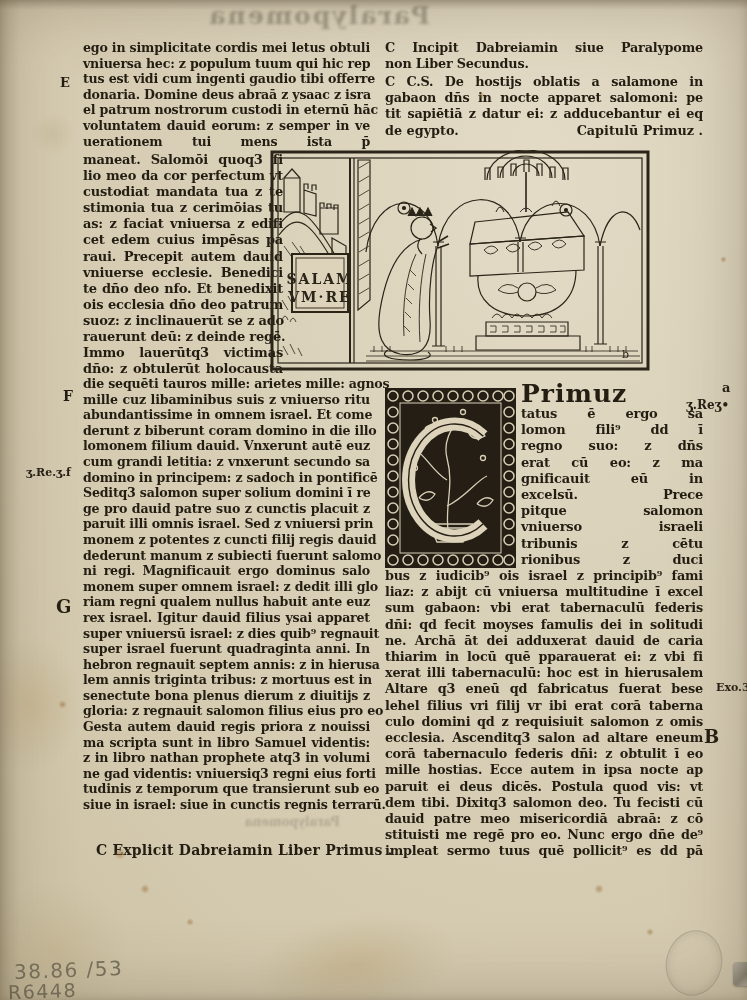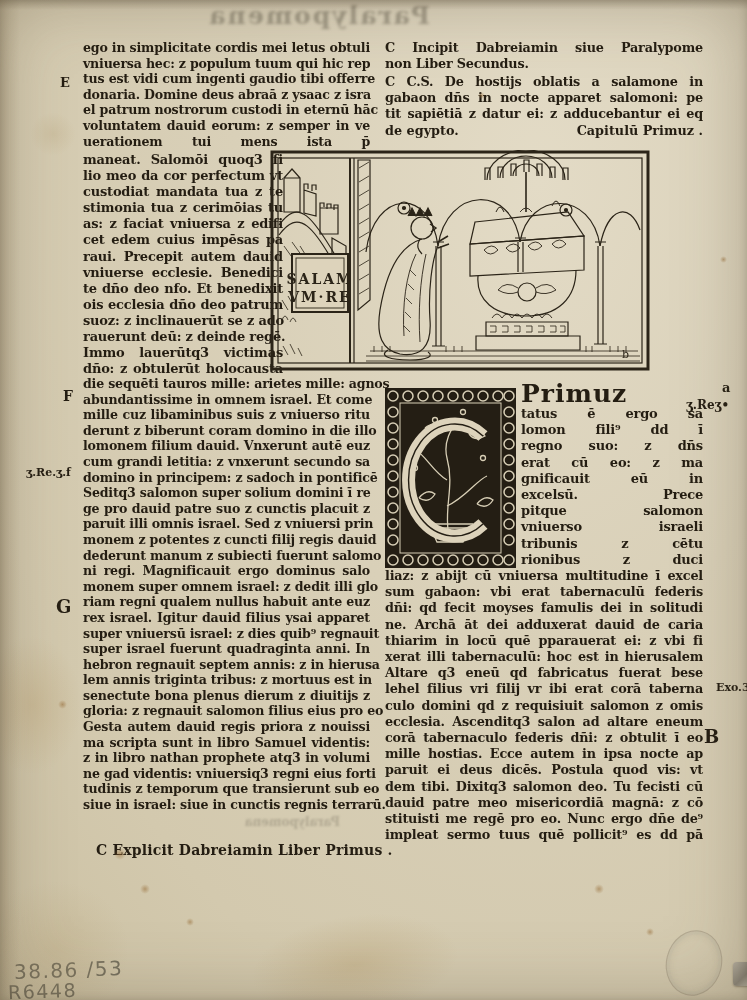--- a/index.html
+++ b/index.html
@@ -96,22 +96,22 @@
       <span class="tl">ois ecclesia dño deo patrum</span>
       <span class="tl">suoz: z inclinauerūt se z ado</span>
       <span class="tl">rauerunt deū: z deinde regē.</span>
       <span class="tl">Immo lauerūtq3 victimas</span>
       <span class="tl">dño: z obtulerūt holocausta</span>
     </div>
 
   <div class="lines w287" style="left:83px;top:376px;">
 
   <span class="tl">die sequēti tauros mille: arietes mille: agnos</span>
+      <span class="tl">mille cuz libaminibus suis z vniuerso ritu</span>
       <span class="tl">abundantissime in omnem israel. Et come</span>
-      <span class="tl">mille cuz libaminibus suis z vniuerso ritu</span>
       <span class="tl">derunt z biberunt coram domino in die illo</span>
       <span class="tl">lomonem filium dauid. Vnxerunt autē euz</span>
       <span class="tl">cum grandi letitia: z vnxerunt secundo sa</span>
       <span class="tl">domino in principem: z sadoch in pontificē</span>
       <span class="tl">Seditq3 salomon super solium domini ī re</span>
       <span class="tl">ge pro dauid patre suo z cunctis placuit z</span>
       <span class="tl">paruit illi omnis israel. Sed z vniuersi prin</span>
       <span class="tl">monem z potentes z cuncti filij regis dauid</span>
       <span class="tl">dederunt manum z subiecti fuerunt salomo</span>
       <span class="tl">ni regi. Magnificauit ergo dominus salo</span>
@@ -302,35 +302,36 @@
         <span class="tl">excelsū. Prece</span>
         <span class="tl">pitque salomon</span>
         <span class="tl">vniuerso israeli</span>
         <span class="tl">tribunis z cētu</span>
         <span class="tl">rionibus z duci</span>
       </div>
   </div>
 
   <div class="lines w318" style="left:385px;top:568px;">
 
+  <span class="tl">bus z iudicib⁹ ois israel z principib⁹ fami</span>
       <span class="tl">liaz: z abijt cū vniuersa multitudine ī excel</span>
       <span class="tl">sum gabaon: vbi erat tabernaculū federis</span>
       <span class="tl">dñi: qd fecit moyses famulis dei in solitudi</span>
       <span class="tl">ne. Archā āt dei adduxerat dauid de caria</span>
       <span class="tl">thiarim in locū quē pparauerat ei: z vbi fi</span>
       <span class="tl">xerat illi tabernaculū: hoc est in hierusalem</span>
       <span class="tl">Altare q3 eneū qd fabricatus fuerat bese</span>
       <span class="tl">lehel filius vri filij vr ibi erat corā taberna</span>
       <span class="tl">culo domini qd z requisiuit salomon z omis</span>
       <span class="tl">ecclesia. Ascenditq3 salon ad altare eneum</span>
       <span class="tl">corā tabernaculo federis dñi: z obtulit ī eo</span>
       <span class="tl">mille hostias. Ecce autem in ipsa nocte ap</span>
       <span class="tl">paruit ei deus dicēs. Postula quod vis: vt</span>
       <span class="tl">dem tibi. Dixitq3 salomon deo. Tu fecisti cū</span>
-      <span class="tl">dauid patre meo misericordiā magnā: z cō</span>
+      <span class="tl">dauid patre meo misericordiā abraā: z cō</span>
       <span class="tl">stituisti me regē pro eo. Nunc ergo dñe de⁹</span>
       <span class="tl">impleat sermo tuus quē pollicit⁹ es dd pā</span>
     </div>
 
   <span class="marg" style="left:60px;top:75px;font-size:13px;">E</span>
   <span class="marg" style="left:63px;top:388px;font-size:14px;">F</span>
   <span class="marg small" style="left:26px;top:466px;">ʒ.Re.ʒ.f</span>
   <span class="marg big" style="left:56px;top:596px;">G</span>
   <span class="marg" style="left:722px;top:380px;font-size:13px;">a</span>
   <span class="marg small" style="left:686px;top:398px;font-size:12px;">ʒ.Reʒ•</span>

